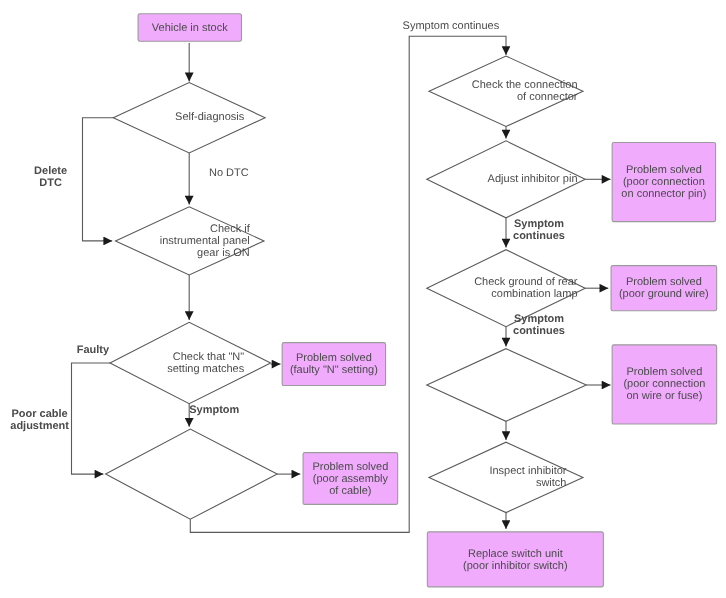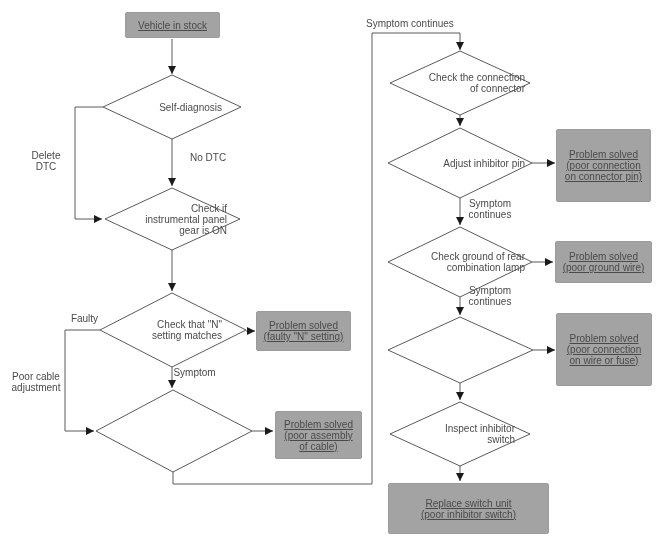--- a/index.html
+++ b/index.html
@@ -24,28 +24,27 @@
     white-space: pre-line;
   }
   .diamond-text {
     transform: translate(-50%, -50%);
     text-align: right;
   }
   .rect-node {
     box-sizing: border-box;
     border: 1px solid #9b9b9b;
     border-radius: 2px;
-    background: #a3a3a3;
+    background: #f0abfc;
     display: flex;
     align-items: center;
     justify-content: center;
     text-align: center;
-    text-decoration: underline;
   }
-  .edge-label.centered { text-align: center; }
+  .edge-label.centered { text-align: center; font-weight: bold; }
 </style>
 </head>
 <body>
 
 <div class="stage">
 
   <svg class="wires" viewBox="0 0 660 544">
     <defs>
       <marker id="arrow" viewBox="0 0 10 10" refX="10" refY="5" markerWidth="9" markerHeight="8" orient="auto-start-reverse">
         <path d="M0,0 L10,5 L0,10 Z" fill="#1a1a1a"></path>

